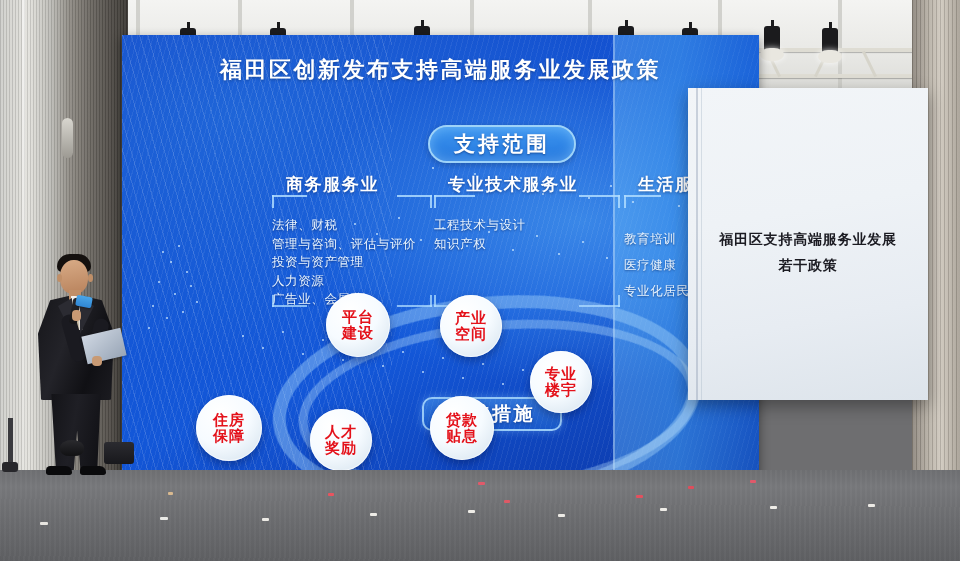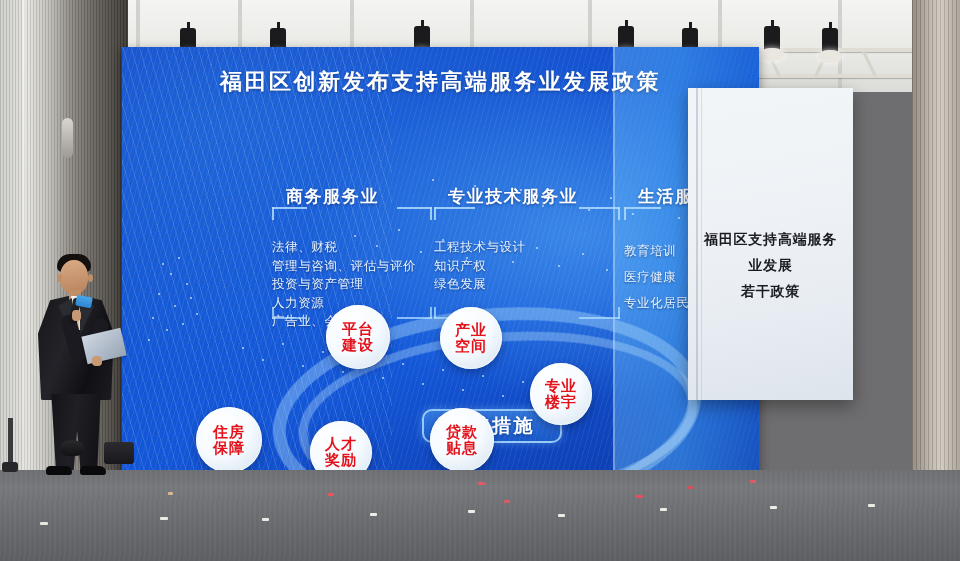--- a/index.html
+++ b/index.html
@@ -64,21 +64,21 @@
   }
   .floor .grain {
     position:absolute; inset:0; opacity:.35;
     background:
       repeating-linear-gradient(91deg, rgba(255,255,255,.05) 0 2px, rgba(0,0,0,.05) 2px 5px);
   }
   .confetti { position:absolute; border-radius:1px; }
 
   
   .backdrop {
-    position:absolute; left:122px; top:47px; width:637px; height:446px;
+    position:absolute; left:122px; top:35px; width:637px; height:446px;
     background:
       radial-gradient(ellipse 70% 60% at 72% 42%, rgba(90,175,245,.55) 0%, rgba(24,86,200,0) 62%),
       radial-gradient(ellipse 90% 80% at 18% 18%, rgba(40,120,225,.55) 0%, rgba(16,60,170,0) 70%),
       linear-gradient(160deg,#1347c8 0%, #1450cf 22%, #1356d6 45%, #1357d8 62%, #0f45bd 82%, #0c38a8 100%);
     overflow:hidden;
     box-shadow:0 4px 10px rgba(0,0,0,.45);
   }
   .backdrop .fabric {
     position:absolute; inset:0; opacity:.18;
     background:repeating-linear-gradient(105deg, rgba(255,255,255,.35) 0 1px, rgba(255,255,255,0) 1px 5px);
@@ -151,21 +151,21 @@
   .col .bracket { position:absolute; left:0; right:0; top:22px; height:14px; }
   .col .bracket .hl, .col .bracket .hr {
     position:absolute; top:0; height:2px; width:22%; background:rgba(175,220,255,.85);
   }
   .col .bracket .hl { left:0; } .col .bracket .hr { right:0; }
   .col .bracket .vl, .col .bracket .vr {
     position:absolute; top:0; width:2px; height:13px; background:rgba(175,220,255,.85);
   }
   .col .bracket .vl { left:0; } .col .bracket .vr { right:0; }
 
-  .col ul { list-style:none; margin-top:30px; }
+  .col ul { list-style:none; margin-top:20px; }
   .col li {
     color:#eaf5ff; font-size:12.5px; line-height:18.5px; letter-spacing:.6px;
     text-shadow:0 1px 2px rgba(0,25,80,.55);
     white-space:nowrap;
   }
   .col .bracket-bottom { position:absolute; left:0; right:0; height:12px; }
   .col .bracket-bottom .hl, .col .bracket-bottom .hr {
     position:absolute; bottom:0; height:2px; width:22%; background:rgba(175,220,255,.75);
   }
   .col .bracket-bottom .hl { left:0; } .col .bracket-bottom .hr { right:0; }
@@ -195,21 +195,21 @@
     box-shadow:0 4px 9px rgba(0,15,60,.35), 0 0 0 1px rgba(255,255,255,.65) inset;
     display:flex; flex-direction:column; align-items:center; justify-content:center;
   }
   .bubble b {
     display:block; color:#e4121b; font-weight:700; letter-spacing:1px;
     line-height:1.07; font-size:15px; text-align:center;
   }
 
   
   .doc {
-    position:absolute; left:688px; top:88px; width:165px; height:312px;
+    position:absolute; left:688px; top:88px; width:240px; height:312px;
     background:linear-gradient(170deg,#f2f5f8 0%, #eef2f6 40%, #e7ecf2 72%, #dde4eb 100%);
     box-shadow:0 6px 16px rgba(0,0,0,.35);
   }
   .doc .spine { position:absolute; left:8px; top:0; width:2px; height:100%; background:rgba(150,165,185,.45); }
   .doc .spine2 { position:absolute; left:13px; top:0; width:1px; height:100%; background:rgba(170,185,200,.4); }
   .doc .doctext {
     position:absolute; left:12px; right:12px; top:138px;
     text-align:center; color:#1b1b22; font-size:14px; font-weight:700;
     line-height:26px; letter-spacing:.8px;
   }
@@ -462,20 +462,23 @@
       <i style="left:360px;top:328px"></i>
         <i style="left:380px;top:348px"></i>
         <i style="left:400px;top:334px"></i>
     </div>
 
     <div class="swoosh"></div>
     <div class="swoosh s2"></div>
 
     <div class="headline">福田区创新发布支持高端服务业发展政策</div>
 
+    <div class="pill-scope">
+      <span>支持范围</span>
+    </div>
 
     <div class="cols">
 
       <div class="col c1">
         <div class="chead">商务服务业</div>
         <div class="bracket">
           <div class="hl"></div>
             <div class="hr"></div>
             <div class="vl"></div>
             <div class="vr"></div>
@@ -499,21 +502,20 @@
         <div class="chead">专业技术服务业</div>
         <div class="bracket">
           <div class="hl"></div>
             <div class="hr"></div>
             <div class="vl"></div>
             <div class="vr"></div>
         </div>
         <ul>
           <li>工程技术与设计</li>
           <li>知识产权</li>
-          <li>绿色发展</li>
         </ul>
         <div class="bracket-bottom" style="top:122px">
           <div class="hl"></div>
             <div class="hr"></div>
             <div class="vl"></div>
             <div class="vr"></div>
         </div>
       </div>
 
       <div class="col c3">

